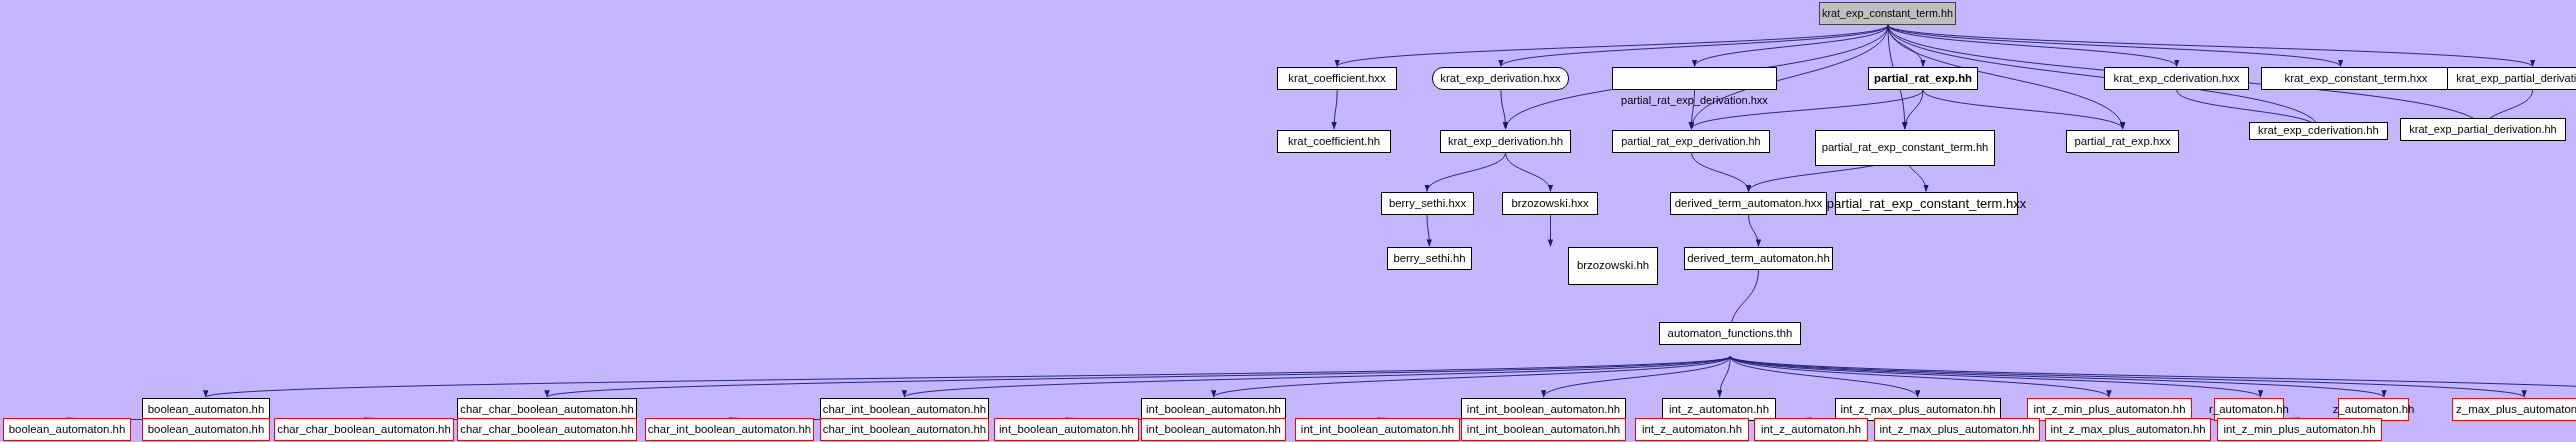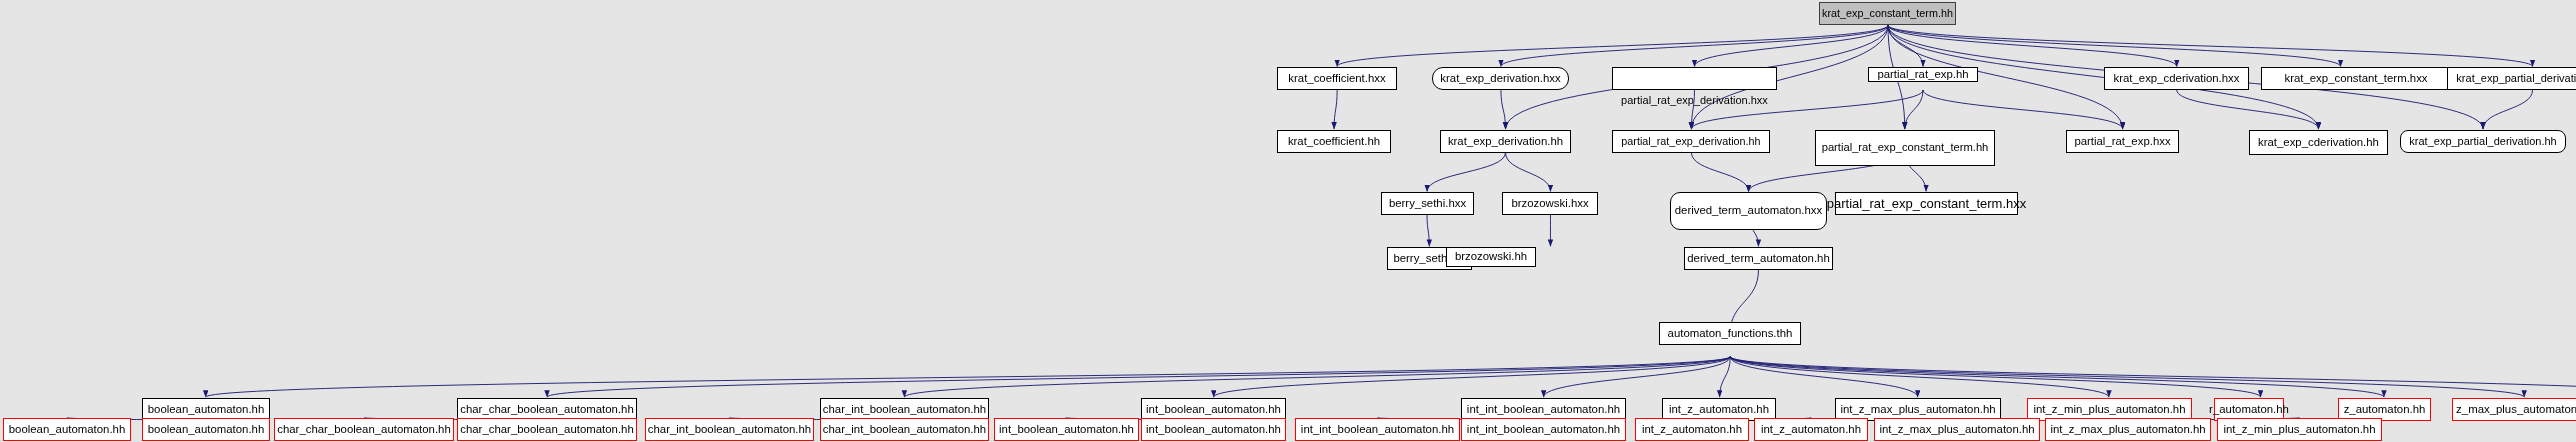--- a/index.html
+++ b/index.html
@@ -1,17 +1,17 @@
 <!DOCTYPE html>
 <html style="font-size:12.2px"><head>
 <meta charset="utf-8">
 <style>
   html,body{margin:0;padding:0;background:#ffffff;}
   body{font-family:"Liberation Sans", sans-serif;}
-  #graph{position:relative;width:2576px;height:443px;background:#e5e5e5;overflow:hidden;text-align:right;}
+  #graph{position:relative;width:2576px;height:443px;background:#c4b5fd;overflow:hidden;text-align:right;}
   svg.edges{position:absolute;left:0;top:0;width:2576px;height:443px;pointer-events:none;}
   .node{position:absolute;box-sizing:border-box;border:0.8px solid #000;background:#fff;
         display:flex;align-items:center;justify-content:center;white-space:nowrap;
         font-size:11.4px;color:#000;line-height:1;}
   .node.root{background:#bfbfbf;border-color:#404040;}
   .node.red{border-color:#ff0000;}
 </style>
 </head>
 <body>
 
@@ -88,21 +88,21 @@
       </div>
       <div class="node" style="left: 1277px; top: 67px; width: 120px; height: 23px;">
         <span>krat_coefficient.hxx</span>
       </div>
       <div class="node" style="left: 1432px; top: 67px; width: 137px; height: 23px; border-radius: 11px;">
         <span>krat_exp_derivation.hxx</span>
       </div>
       <div class="node" style="left: 1612px; top: 67px; width: 165px; height: 23px;">
         <span style="font-size: 11px; margin-top: 44px;">partial_rat_exp_derivation.hxx</span>
       </div>
-      <div class="node" style="left: 1868px; top: 67px; width: 110px; height: 15px;">
+      <div class="node" style="left: 1868px; top: 67px; width: 110px; height: 23px; font-weight: bold;">
         <span>partial_rat_exp.hh</span>
       </div>
       <div class="node" style="left: 2104px; top: 67px; width: 145px; height: 23px;">
         <span>krat_exp_cderivation.hxx</span>
       </div>
       <div class="node" style="left: 2261px; top: 67px; width: 190px; height: 23px;">
         <span>krat_exp_constant_term.hxx</span>
       </div>
       <div class="node" style="left: 2447px; top: 67px; width: 171px; height: 23px;">
         <span style="font-size: 11px;">krat_exp_partial_derivation.hxx</span>
@@ -115,42 +115,42 @@
       </div>
       <div class="node" style="left: 1612px; top: 130px; width: 158px; height: 23px;">
         <span style="font-size: 10.8px;">partial_rat_exp_derivation.hh</span>
       </div>
       <div class="node" style="left: 1815px; top: 130px; width: 180px; height: 36px;">
         <span style="font-size: 11.2px;">partial_rat_exp_constant_term.hh</span>
       </div>
       <div class="node" style="left: 2066px; top: 130px; width: 113px; height: 23px;">
         <span>partial_rat_exp.hxx</span>
       </div>
-      <div class="node" style="left: 2249px; top: 130px; width: 139px; height: 25px;">
+      <div class="node" style="left: 2249px; top: 122px; width: 139px; height: 18px;">
         <span>krat_exp_cderivation.hh</span>
       </div>
-      <div class="node" style="left: 2400px; top: 130px; width: 166px; height: 23px; border-radius: 8px;">
+      <div class="node" style="left: 2400px; top: 118px; width: 166px; height: 23px;">
         <span style="font-size: 11px;">krat_exp_partial_derivation.hh</span>
       </div>
       <div class="node" style="left: 1381px; top: 192px; width: 93px; height: 23px;">
         <span>berry_sethi.hxx</span>
       </div>
       <div class="node" style="left: 1502px; top: 192px; width: 96px; height: 23px;">
         <span>brzozowski.hxx</span>
       </div>
-      <div class="node" style="left: 1670px; top: 192px; width: 157px; height: 38px; border-radius: 10px;">
+      <div class="node" style="left: 1670px; top: 192px; width: 157px; height: 23px;">
         <span>derived_term_automaton.hxx</span>
       </div>
       <div class="node" style="left: 1835px; top: 192px; width: 183px; height: 23px;">
         <span style="font-size: 13px;">partial_rat_exp_constant_term.hxx</span>
       </div>
       <div class="node" style="left: 1387px; top: 247px; width: 85px; height: 23px;">
         <span>berry_sethi.hh</span>
       </div>
-      <div class="node" style="left: 1446px; top: 247px; width: 90px; height: 20px;">
+      <div class="node" style="left: 1568px; top: 247px; width: 90px; height: 38px;">
         <span>brzozowski.hh</span>
       </div>
       <div class="node" style="left: 1684px; top: 247px; width: 149px; height: 23px;">
         <span>derived_term_automaton.hh</span>
       </div>
       <div class="node" style="left: 1659px; top: 322px; width: 142px; height: 23px;">
         <span>automaton_functions.thh</span>
       </div>
       <div class="node" style="left: 142px; top: 398px; width: 128px; height: 23px;">
         <span>boolean_automaton.hh</span>
@@ -172,21 +172,21 @@
       </div>
       <div class="node" style="left: 1835px; top: 398px; width: 166px; height: 23px;">
         <span>int_z_max_plus_automaton.hh</span>
       </div>
       <div class="node red" style="left: 2027px; top: 398px; width: 165px; height: 23px;">
         <span>int_z_min_plus_automaton.hh</span>
       </div>
       <div class="node red" style="left: 2214px; top: 398px; width: 70px; height: 23px;">
         <span>r_automaton.hh</span>
       </div>
-      <div class="node red" style="left: 2338px; top: 398px; width: 93px; height: 23px;">
+      <div class="node red" style="left: 2338px; top: 398px; width: 71px; height: 23px;">
         <span>z_automaton.hh</span>
       </div>
       <div class="node red" style="left: 2452px; top: 398px; width: 145px; height: 23px;">
         <span>z_max_plus_automaton.hh</span>
       </div>
       <div class="node red" style="left: 3px; top: 418px; width: 128px; height: 23px;">
         <span>boolean_automaton.hh</span>
       </div>
       <div class="node red" style="left: 142px; top: 418px; width: 128px; height: 23px;">
         <span>boolean_automaton.hh</span>

